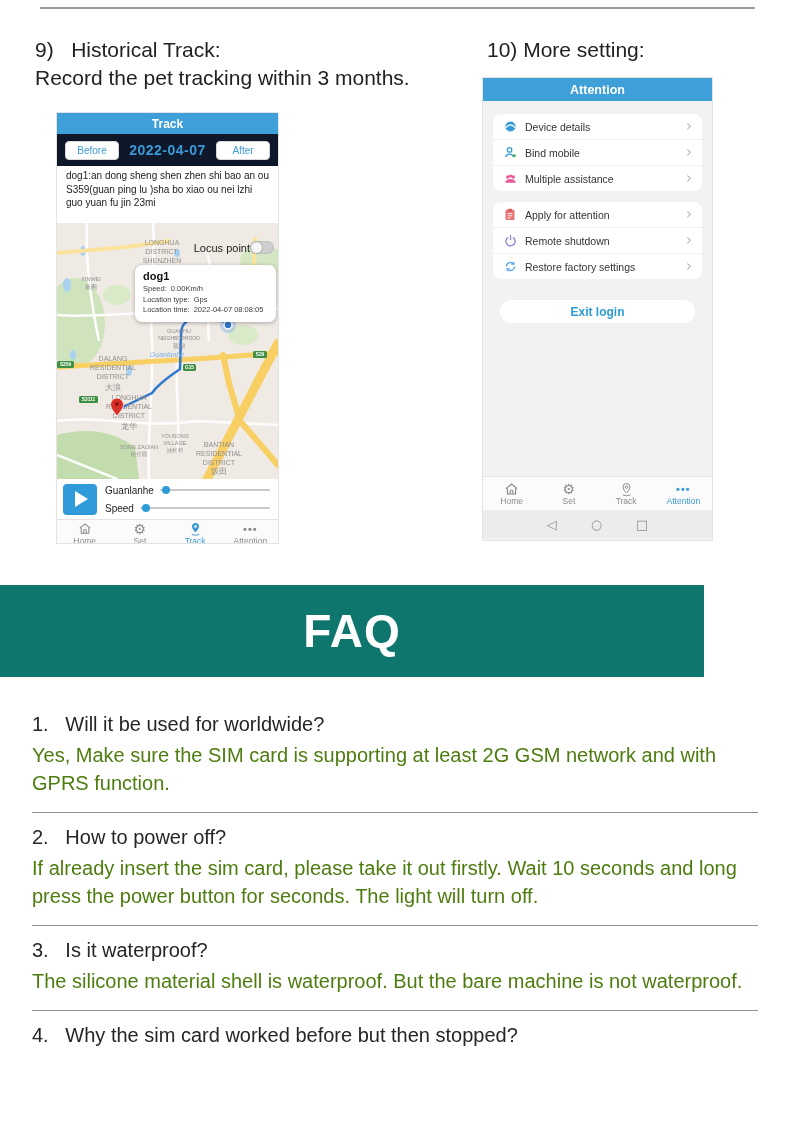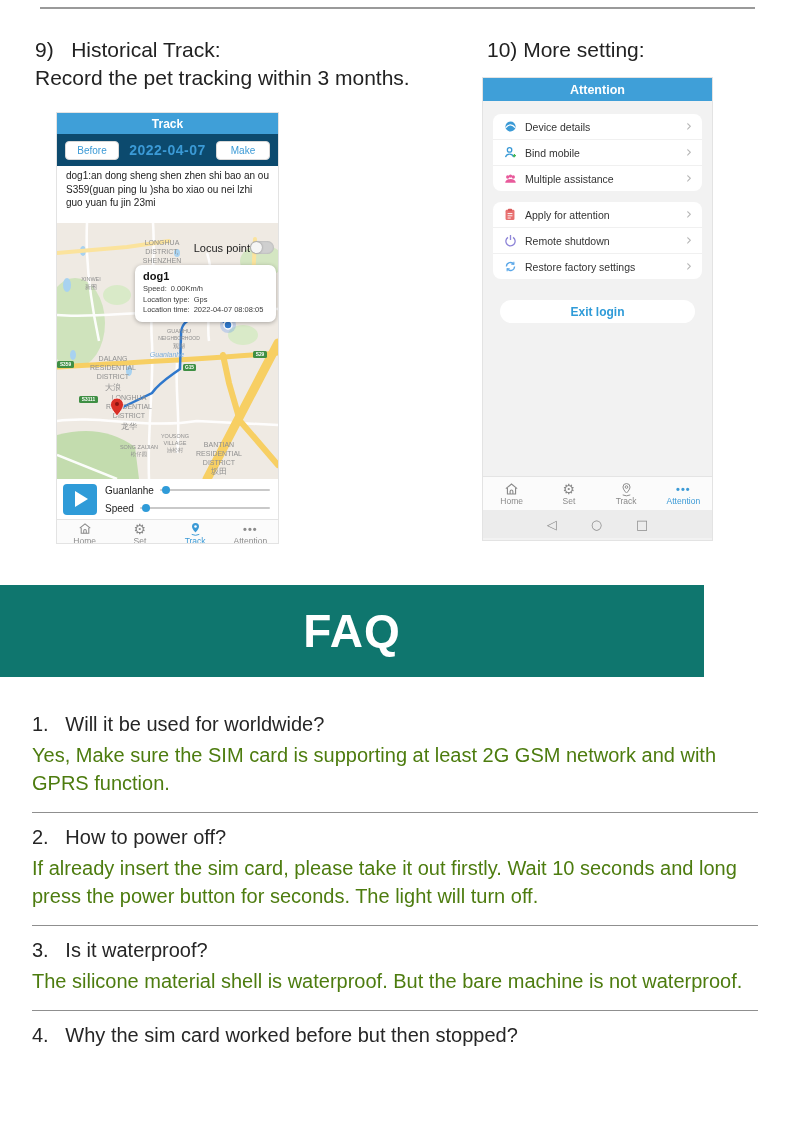--- a/index.html
+++ b/index.html
@@ -17,21 +17,21 @@
   .phone{position:absolute;background:#fff;outline:1px solid #e3e3e3;overflow:hidden;}
   .phone-left{left:57px;top:113px;width:221px;height:430px;}
   .phone-right{left:483px;top:78px;width:229px;height:462px;background:#f2f2f2;}
 
   .app-header{height:21px;background:#3f9fd8;color:#fff;font-size:12px;font-weight:bold;
               display:flex;align-items:center;justify-content:center;}
   .phone-right .app-header{height:23px;font-size:12.5px;}
 
   
   .date-row{height:32px;display:flex;align-items:center;justify-content:space-between;
-            padding:0 8px;background:#0c4a6e;box-shadow:0 1px 0 #eee;}
+            padding:0 8px;background:#0f172a;box-shadow:0 1px 0 #eee;}
   .date-btn{width:54px;height:19px;background:#fff;border:1px solid #d8d8d8;border-radius:4px;
             color:#3b9ad6;font-size:10px;font-family:inherit;display:flex;align-items:center;justify-content:center;}
   .date-val{color:#3b9ad6;font-size:14px;font-weight:bold;letter-spacing:.5px;}
 
   .address{height:42px;padding:3px 9px 12px;font-size:10px;line-height:13.5px;color:#222;background:#fff;}
 
   
   .map{position:relative;width:221px;height:256px;overflow:hidden;background:#edeae2;}
   .map svg{position:absolute;left:0;top:0;}
   .locus-row{position:absolute;right:4px;top:18px;display:flex;align-items:center;gap:0;}
@@ -107,21 +107,21 @@
   <div class="sec-title" style="left:487px;top:38px;">10) More setting:</div>
 
   <div class="phone phone-left">
     <div class="app-header">
       <span>Track</span>
     </div>
 
     <div class="date-row">
       <button class="date-btn">Before</button>
       <div class="date-val">2022-04-07</div>
-      <button class="date-btn">Make</button>
+      <button class="date-btn">After</button>
     </div>
 
     <div class="address">dog1:an dong sheng shen zhen shi bao an ou S359(guan ping lu )sha bo xiao ou nei lzhi guo yuan fu jin 23mi</div>
 
     <div class="map">
       <svg width="221" height="256" viewBox="0 0 221 256">
         <rect width="221" height="256" fill="#edeae2"></rect>
         <rect width="221" height="256" fill="#f3ece4" opacity="0.35"></rect>
 
         <ellipse cx="18" cy="100" rx="30" ry="45" fill="#cfe3bc"></ellipse>

